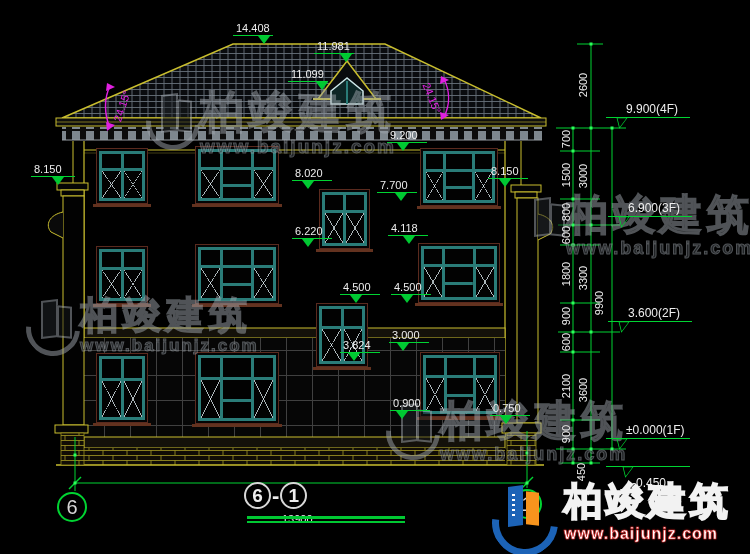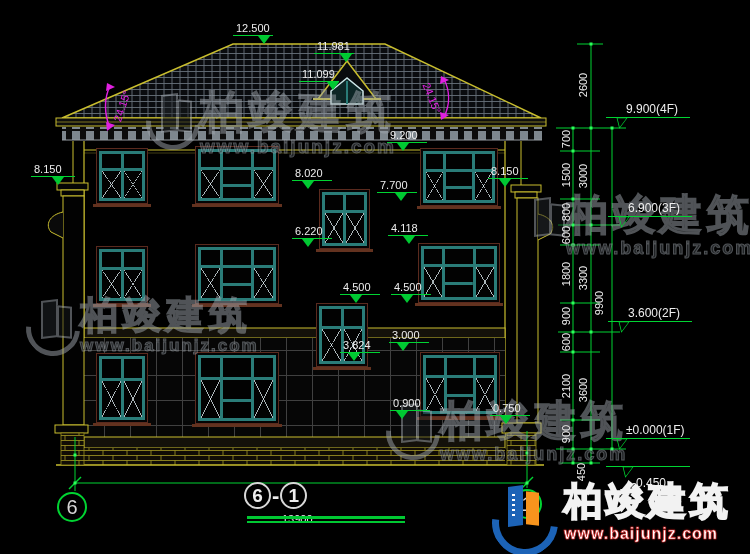--- a/index.html
+++ b/index.html
@@ -359,30 +359,30 @@
         <i class="b1"></i>
         <i class="b2"></i>
       </span>
     <span class="txt">
         <span class="zh" style="font-size:42px">柏竣建筑</span>
     <span class="en" style="font-size:18px">www.baijunjz.com</span>
       </span>
   </div>
 
   <div class="mark" style="left:236px;top:22px">
-      <span class="t">12.500</span>
+      <span class="t">14.408</span>
       <i class="ln"></i>
       <i class="tri" style="left:22px"></i>
     </div>
   <div class="mark" style="left:317px;top:40px">
       <span class="t">11.981</span>
       <i class="ln"></i>
       <i class="tri" style="left:23px"></i>
     </div>
-  <div class="mark" style="left:302px;top:68px">
+  <div class="mark" style="left:291px;top:68px">
       <span class="t">11.099</span>
       <i class="ln"></i>
       <i class="tri" style="left:25px"></i>
     </div>
   <div class="mark" style="left:390px;top:129px">
       <span class="t">9.200</span>
       <i class="ln"></i>
       <i class="tri" style="left:7px"></i>
     </div>
   <div class="mark" style="left:34px;top:163px">

